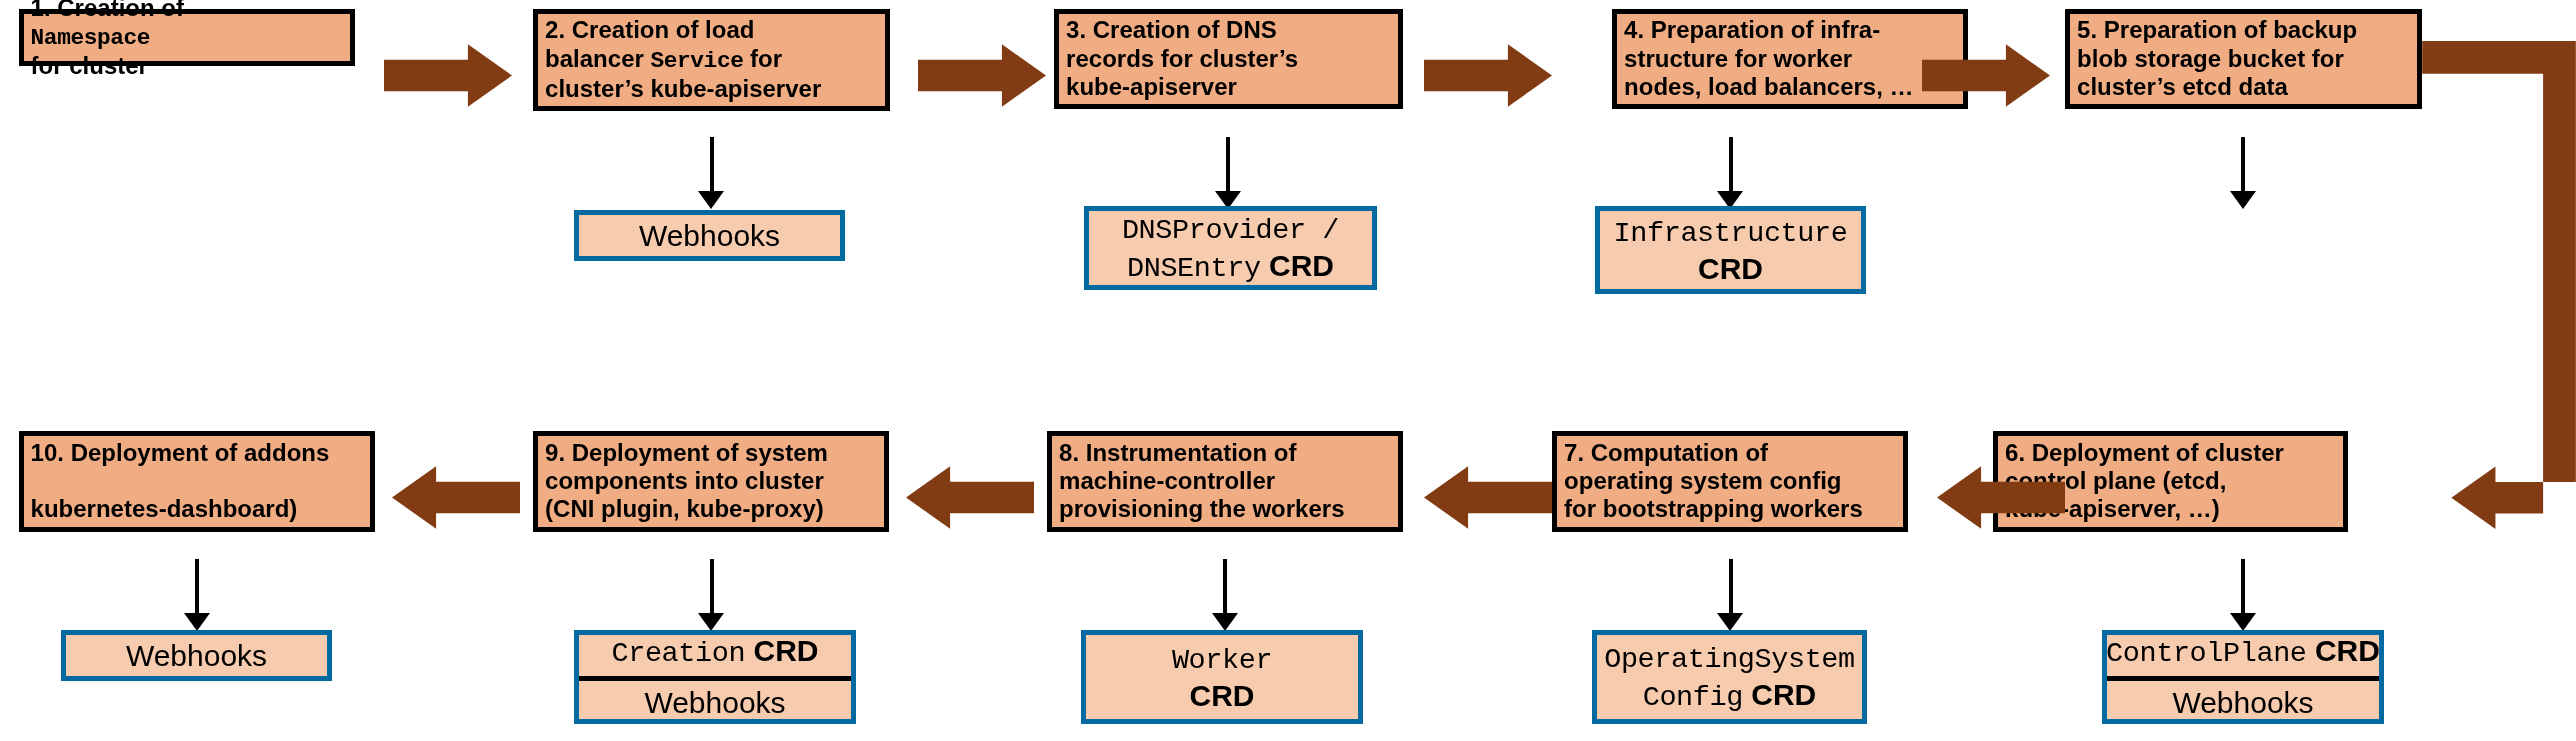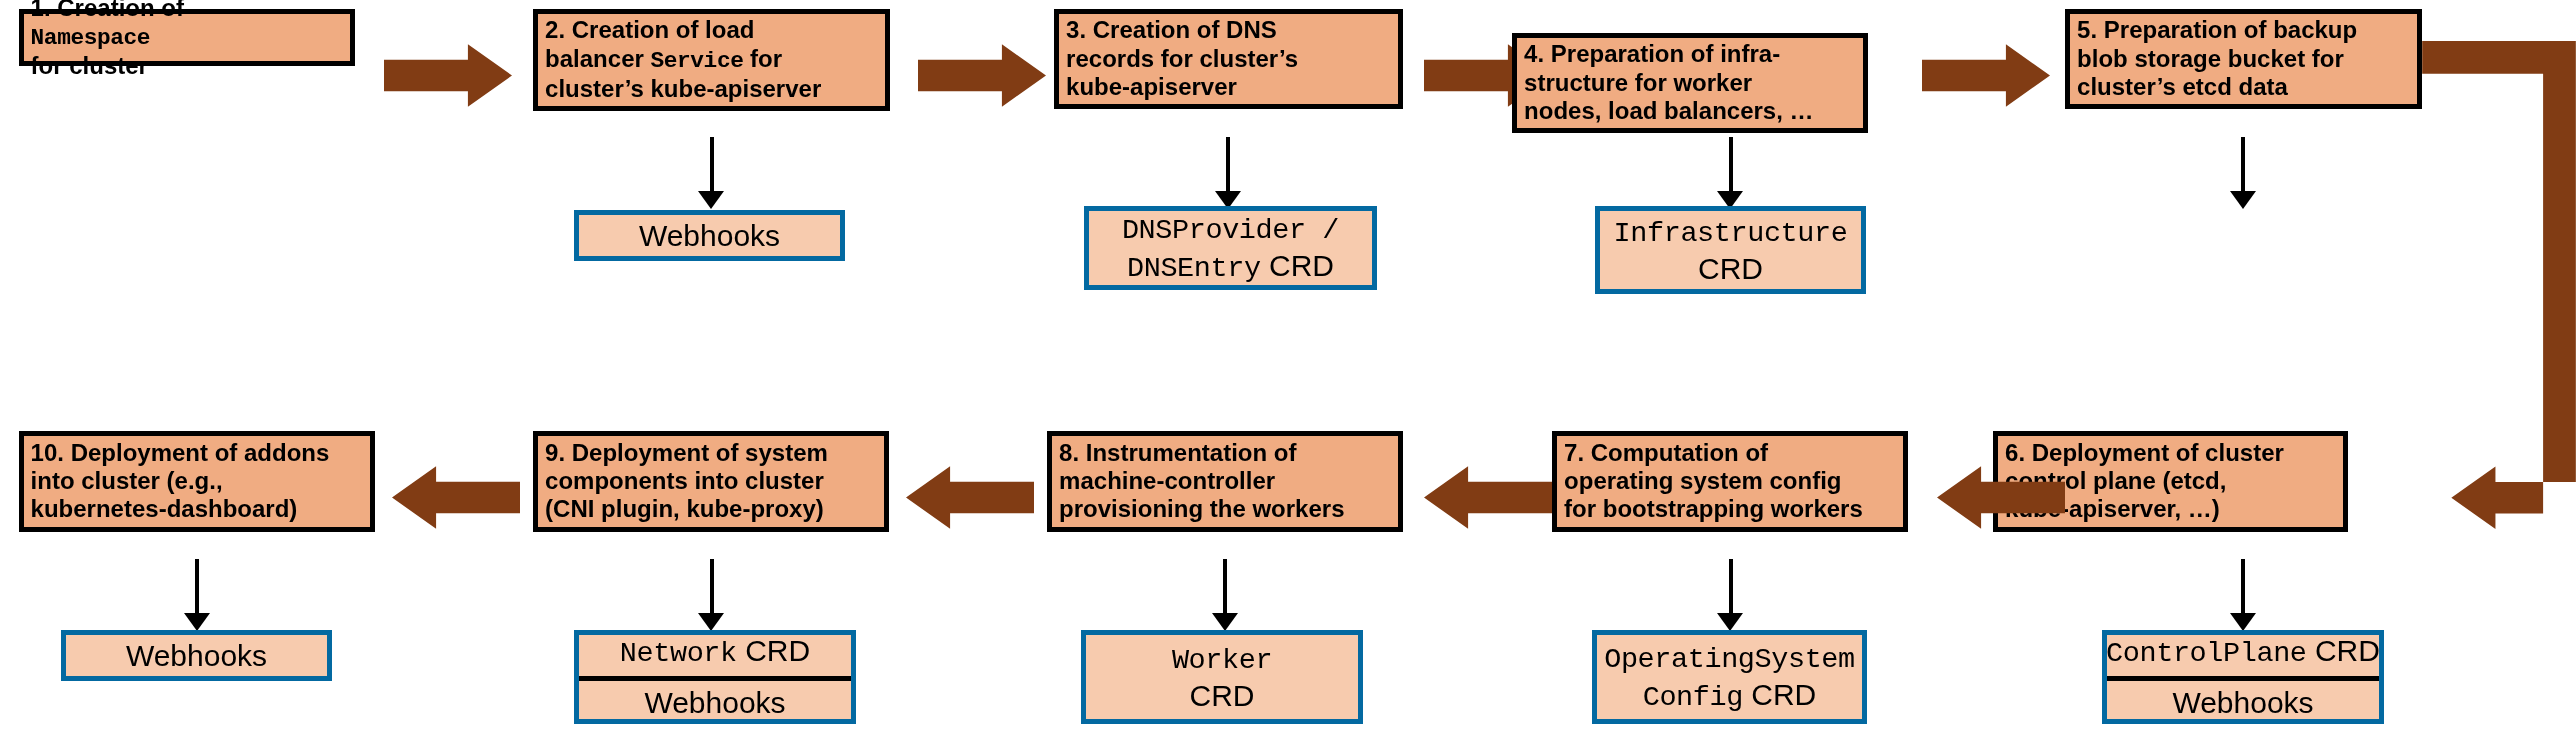--- a/index.html
+++ b/index.html
@@ -38,21 +38,21 @@
     font-weight: bold;
   }
   .step-box .txt { display: block; width: 100%; }
   code, .mono {
     font-family: "Liberation Mono", monospace;
     font-size: 0.95em;
     letter-spacing: -0.4px;
   }
   .crd-tag {
     font-family: "Liberation Sans", sans-serif;
-    font-weight: normal;
+    font-weight: bold;
   }
 
   
   .artifact-box {
     position: absolute;
     box-sizing: border-box;
     background: #F7CBAE;
     border: 5px solid #0369a1;
     display: flex;
     flex-direction: column;
@@ -156,21 +156,21 @@
       </span>
     </div>
   </div>
 
   <div class="block-arrow" style="left:1424px; top:44px;">
     <svg width="128" height="63" viewBox="0 0 180 88">
       <polygon points="0,22 118,22 118,0 180,44 118,88 118,66 0,66" fill="#813C14"></polygon>
     </svg>
   </div>
 
-  <div class="step-box" style="left:1512px; top:8.5px; width:356px;margin-top:24px;">
+  <div class="step-box" style="left:1612px; top:8.5px; width:356px;">
     <span class="txt">
       <span>4. Preparation of infra-</span><br>
       <span>structure for worker</span><br>
       <span>nodes, load balancers, …</span>
     </span>
   </div>
   <div class="v-conn" style="left:1729px; top:137px; height:58px;"></div>
   <div class="v-head" style="left:1717px; top:191px;"></div>
   <div class="artifact-box" style="left:1595px; top:206px; width:271px; height:88px;">
     <div class="artifact-row">
@@ -282,38 +282,38 @@
       <span>9. Deployment of system</span><br>
       <span>components into cluster</span><br>
       <span>(CNI plugin, kube-proxy)</span>
     </span>
   </div>
   <div class="v-conn" style="left:710px; top:559px; height:58px;"></div>
   <div class="v-head" style="left:698px; top:613px;"></div>
   <div class="artifact-box" style="left:574px; top:630px; width:282px; height:94px;">
     <div class="artifact-row">
       <span>
-        <span class="mono">Network</span><span class="crd-tag">&nbsp;</span><span class="crd-tag">CRD</span>
+        <span class="mono">Creation</span><span class="crd-tag">&nbsp;</span><span class="crd-tag">CRD</span>
       </span>
     </div>
     <div class="artifact-row">
       <span>Webhooks</span>
     </div>
   </div>
 
   <div class="block-arrow" style="left:392px; top:466px;">
     <svg width="128" height="63" viewBox="0 0 180 88">
       <polygon points="180,22 62,22 62,0 0,44 62,88 62,66 180,66" fill="#813C14"></polygon>
     </svg>
   </div>
 
   <div class="step-box" style="left:18.5px; top:431px; width:356px;">
     <span class="txt">
       <span>10. Deployment of addons</span><br>
-      <span>into cluster (e.g.,</span><br>
+      <br>
       <span>kubernetes-dashboard)</span>
     </span>
   </div>
   <div class="v-conn" style="left:195px; top:559px; height:58px;"></div>
   <div class="v-head" style="left:184px; top:613px;"></div>
   <div class="artifact-box" style="left:61px; top:630px; width:271px; height:51px;">
     <div class="artifact-row">
       <span>Webhooks</span>
     </div>
   </div>

